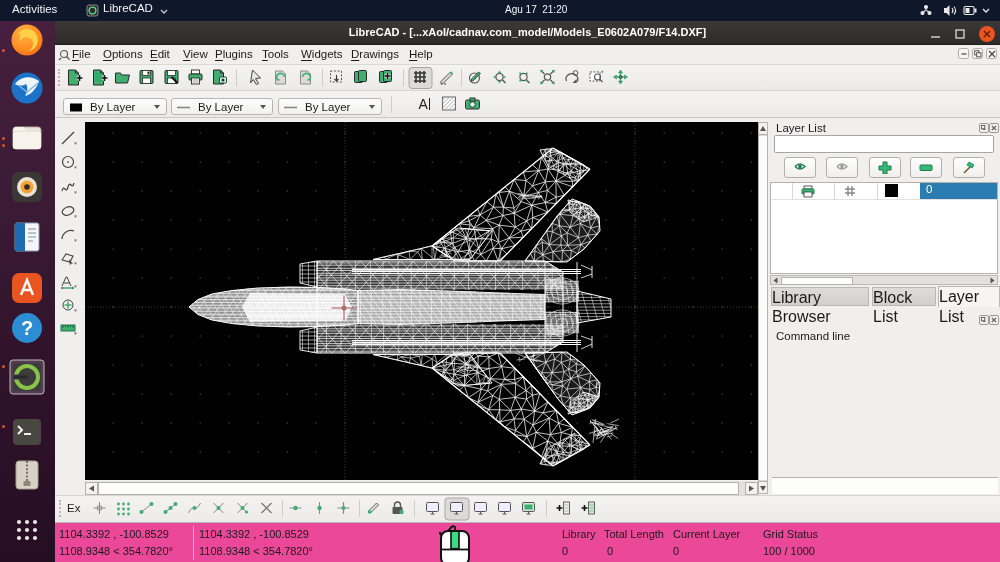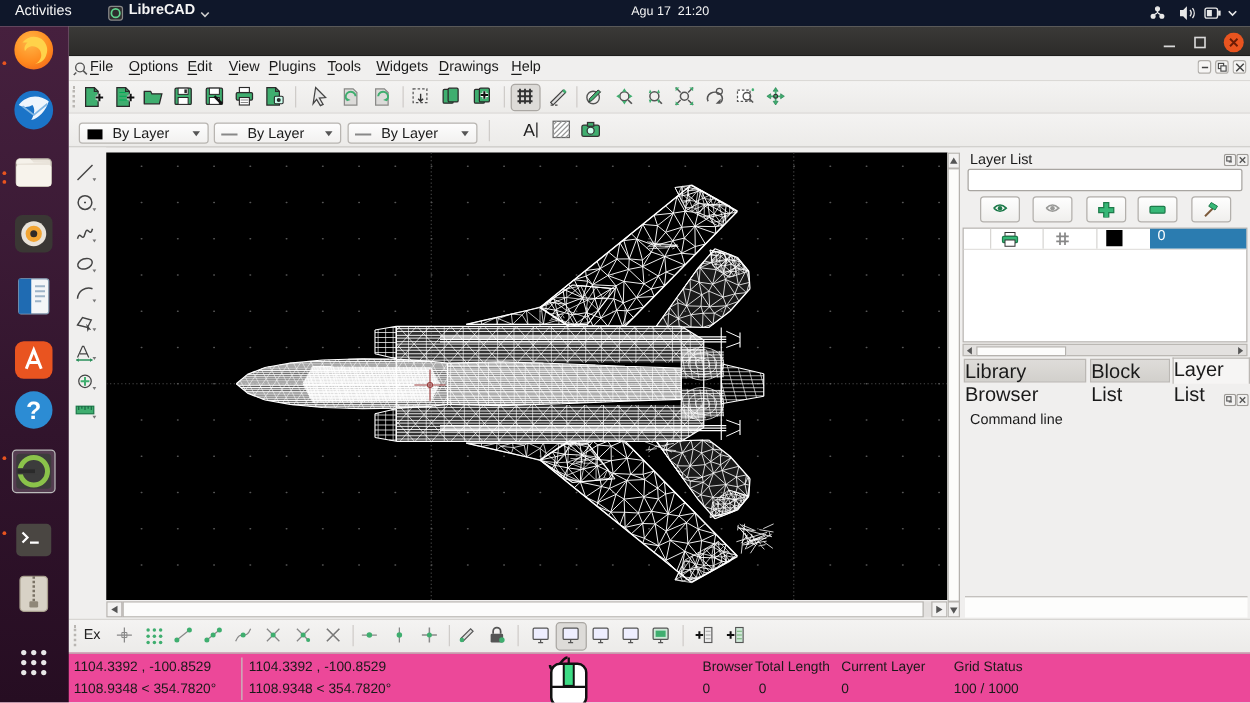--- a/index.html
+++ b/index.html
@@ -40,21 +40,21 @@
 .tbtn{position:absolute;background:linear-gradient(180deg,#fefefe,#f0efed);border:1px solid #b3b0ac;border-radius:3px}
 .tab{position:absolute;font-size:16px;color:#1a1a1a;border:1px solid #bbb8b4}
 </style></head><body>
 <div id="root">
 <div class="abs" id="topbar">
       <div class="abs" style="left:12px;top:3px">Activities</div>
       <svg class="abs" style="left:86px;top:4px" width="13" height="13">
         <rect x="1" y="1" width="11" height="11" rx="2" fill="#2d2d2d" stroke="#888"></rect>
         <circle cx="6.5" cy="6.5" r="3.4" fill="none" stroke="#5fd38d" stroke-width="1.4"></circle>
       </svg>
-      <div class="abs" style="left:103px;top:2px;font-weight:bold">LibreCAD</div>
+      <div class="abs" style="left:103px;top:2px;font-weight:normal">LibreCAD</div>
       <svg class="abs" style="left:160px;top:9px" width="8" height="6">
         <path d="M1 1l3 3 3-3" stroke="#ccc" stroke-width="1.3" fill="none"></path>
       </svg>
       <div class="abs" style="left:505px;top:4px;font-size:10px">Agu 17&nbsp;&nbsp;21:20</div>
       <svg class="abs" style="left:920px;top:4px" width="70" height="13" viewBox="0 0 70 13">
 <g stroke="#e8e8e8" stroke-width="1.1" fill="none">
 <circle cx="6" cy="3" r="1.5" fill="#e8e8e8"></circle>
           <circle cx="2.5" cy="9" r="1.5" fill="#e8e8e8"></circle>
           <circle cx="9.5" cy="9" r="1.5" fill="#e8e8e8"></circle>
           <path d="M6 4.5v2M3 8l2.5-1.5M9 8L6.5 6.5"></path>
@@ -142,20 +142,21 @@
       <div class="abs" style="left:1.5px;top:343.5px;width:3px;height:3px;border-radius:50%;background:#e9541f"></div>
       <div class="abs" style="left:1.5px;top:403.5px;width:3px;height:3px;border-radius:50%;background:#e9541f"></div>
     </div>
 <div class="abs" id="titlebar">
       <svg class="abs" style="left:870px;top:5px" width="75" height="16" viewBox="0 0 75 16">
         <path d="M6 11h9" stroke="#d9d9d9" stroke-width="1.4"></path>
         <rect x="31" y="4" width="8" height="8" fill="none" stroke="#d9d9d9" stroke-width="1.3"></rect>
         <circle cx="62" cy="8" r="8" fill="#e9541f"></circle>
         <path d="M59 5l6 6M65 5l-6 6" stroke="#6b1c06" stroke-width="1.5"></path>
       </svg>
+      <div id="titletext">LibreCAD - [...xAoI/cadnav.com_model/Models_E0602A079/F14.DXF]</div>
     </div>
 <div class="abs" id="menubar">
       <svg class="abs" style="left:3px;top:3px" width="14" height="14">
         <circle cx="6" cy="6" r="3.5" fill="none" stroke="#555" stroke-width="1.1"></circle>
         <path d="M8.5 8.5l3 3" stroke="#555" stroke-width="1.2"></path>
         <path d="M1 12l2-2" stroke="#555" stroke-width="1.2"></path>
       </svg>
       <div class="mi" style="left:17px"><span>F</span>ile</div>
       <div class="mi" style="left:48px"><span>O</span>ptions</div>
       <div class="mi" style="left:95px"><span>E</span>dit</div>
@@ -636,21 +637,21 @@
       <div class="sb1" style="left:199px">1104.3392 , -100.8529</div>
       <div class="sb2" style="left:199px">1108.9348 &lt; 354.7820°</div>
       <svg class="abs" style="left:418px;top:0px" width="60" height="40" viewBox="0 0 60 40">
 <path d="M37 3v5" stroke="#111" stroke-width="1.8" fill="none"></path>
 <path d="M36 3c-5 0-5 9-13 8" fill="none" stroke="#111" stroke-width="2"></path>
 <path d="M22 9c0 2 1 3 2 3" fill="none" stroke="#111" stroke-width="2"></path>
 <rect x="23" y="8" width="28" height="34" rx="7" fill="#fff" stroke="#111" stroke-width="2"></rect>
 <path d="M23 26.5h28" stroke="#111" stroke-width="1.8"></path>
 <rect x="33" y="8.2" width="8" height="17.5" fill="#3ddc84" stroke="#111" stroke-width="1.6"></rect>
 </svg>
-      <div class="sb1" style="left:562px">Browser</div>
+      <div class="sb1" style="left:562px">Library</div>
       <div class="sb2" style="left:562px">0</div>
       <div class="sb1" style="left:604px">Total Length</div>
       <div class="sb2" style="left:607px">0</div>
       <div class="sb1" style="left:673px">Current Layer</div>
       <div class="sb2" style="left:673px">0</div>
       <div class="sb1" style="left:763px">Grid Status</div>
       <div class="sb2" style="left:763px">100 / 1000</div>
     </div>
 </div>
 

